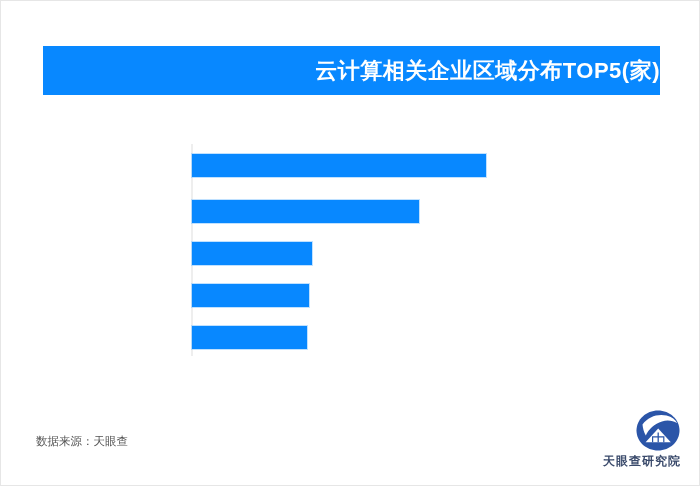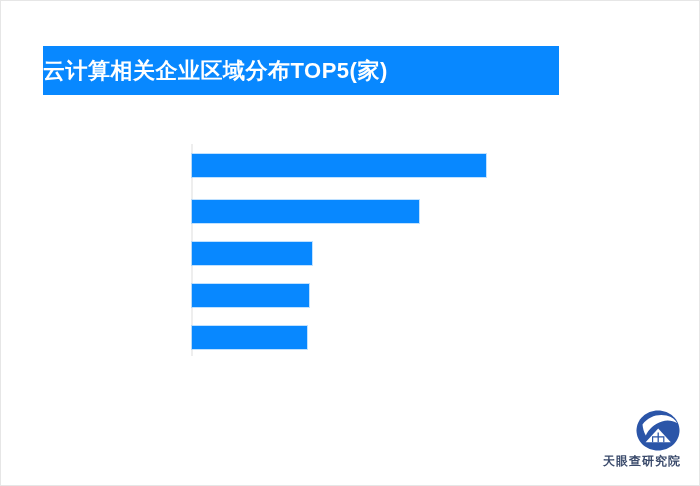--- a/index.html
+++ b/index.html
@@ -18,26 +18,26 @@
     box-sizing: border-box;
     border: 1px solid #e6e6e6;
     overflow: hidden;
   }
 
   
   #title-banner {
     position: absolute;
     left: 42px;
     top: 45px;
-    width: 516px;
+    width: 617px;
     height: 49px;
     background: #0888ff;
     display: flex;
     align-items: center;
-    justify-content: flex-start;
+    justify-content: flex-end;
   }
   #title-text {
     color: #ffffff;
     font-size: 22px;
     font-weight: bold;
     letter-spacing: 0.5px;
     line-height: 1;
     white-space: nowrap;
   }
 
@@ -135,20 +135,21 @@
 
       <div class="bar" style="width:117px;"></div>
     </div>
 
     <div class="cat-row" style="top:325px;">
 
       <div class="bar" style="width:115px;"></div>
     </div>
   </div>
 
+  <div id="source-note">数据来源：天眼查</div>
 
   <div id="logo">
     <svg id="logo-mark" viewBox="0 0 46 42" xmlns="http://www.w3.org/2000/svg">
       <path d="M23 1.5 C11.1 1.5 1.5 10.5 1.5 21.5 C1.5 32.5 11.1 41.5 23 41.5 C34.9 41.5 44.5 32.5 44.5 21.5 C44.5 10.5 34.9 1.5 23 1.5 Z" fill="#2B55A8"></path>
       <path d="M7.5 15.5 C13 7.5 23 4.5 31.5 6.5 C37 7.8 40.5 10.8 42.2 14.2 C38 11.6 32.5 10.8 27 12.4 C19.5 14.6 13.5 20.2 10.8 26.5 C9.0 23.2 7.8 19.3 7.5 15.5 Z" fill="#ffffff"></path>
       <path d="M23.2 19.5 L35.8 33.2 L10.6 33.2 Z" fill="#ffffff"></path>
       <path d="M23.2 23.5 L23.2 33.2" stroke="#2B55A8" stroke-width="1.3" fill="none"></path>
       <path d="M17.6 33.2 L17.6 27.8 L28.8 27.8 L28.8 33.2" stroke="#2B55A8" stroke-width="1.2" fill="none"></path>
     </svg>
     <div id="logo-text">天眼查研究院</div>

